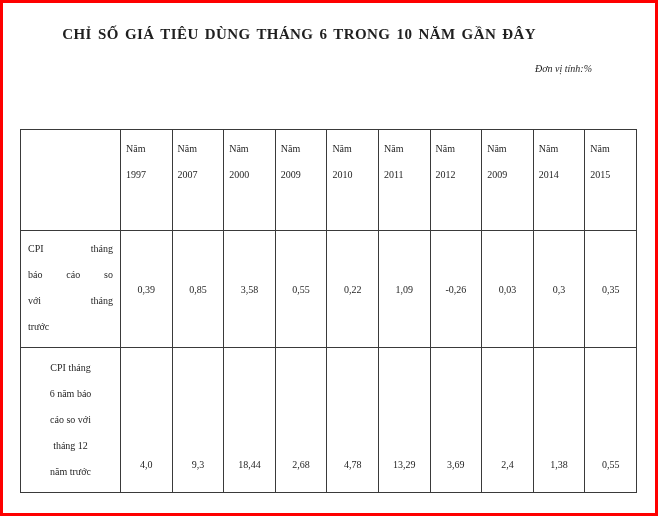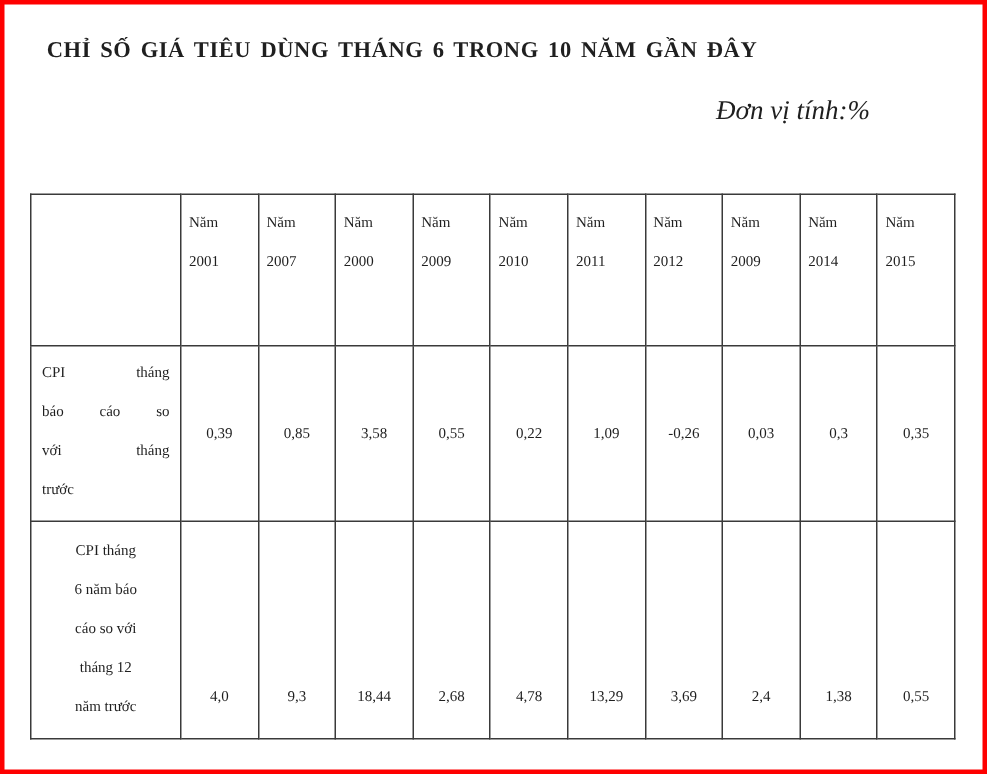--- a/index.html
+++ b/index.html
@@ -20,32 +20,32 @@
     top: 0; left: 0; right: 2px; bottom: 4px;
     border: 3px solid #fe0000;
     pointer-events: none;
     box-sizing: border-box;
   }
   .doc-title {
     position: absolute;
     top: 26px;
     left: 0;
     width: 536px;
-    text-align: center;
+    text-align: right;
     font-weight: bold;
     font-size: 15px;
     letter-spacing: 0.4px;
     word-spacing: 2px;
   }
   .unit-note {
     position: absolute;
     top: 63px;
-    right: 80px;
+    right: 68px;
     font-style: italic;
-    font-size: 18px;
+    font-size: 10px;
   }
   table.cpi-table {
     position: absolute;
     left: 20px;
     top: 129px;
     width: 617px;
     border-collapse: collapse;
     table-layout: fixed;
     font-size: 10px;
   }
@@ -110,21 +110,21 @@
       <col>
       <col>
       <col>
       <col>
   </colgroup>
   <tbody>
     <tr class="header-row">
       <th class="corner-cell"></th>
       <th class="year-cell">
         <span class="hdr-line">Năm</span>
-        <span class="hdr-line">2001</span>
+        <span class="hdr-line">1997</span>
       </th>
       <th class="year-cell">
         <span class="hdr-line">Năm</span>
         <span class="hdr-line">2007</span>
       </th>
       <th class="year-cell">
         <span class="hdr-line">Năm</span>
         <span class="hdr-line">2000</span>
       </th>
       <th class="year-cell">

